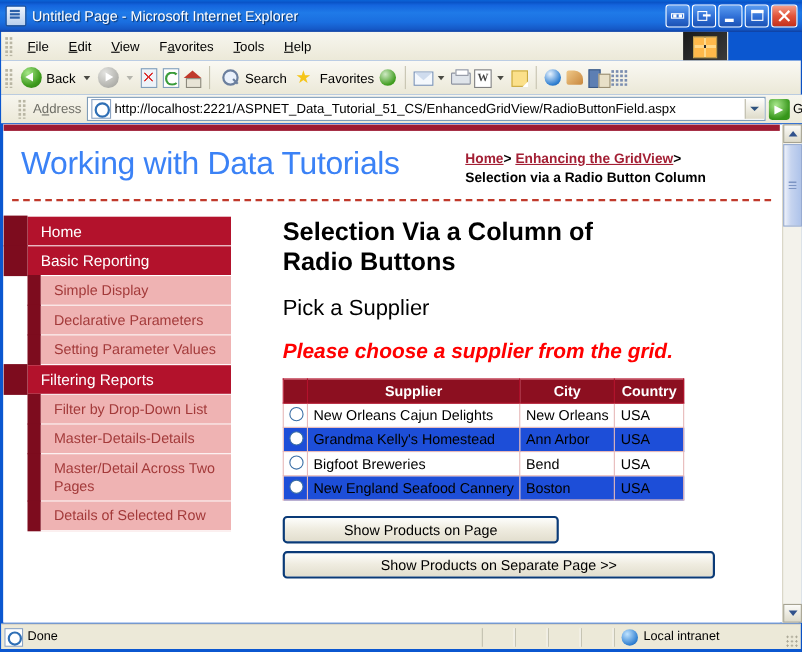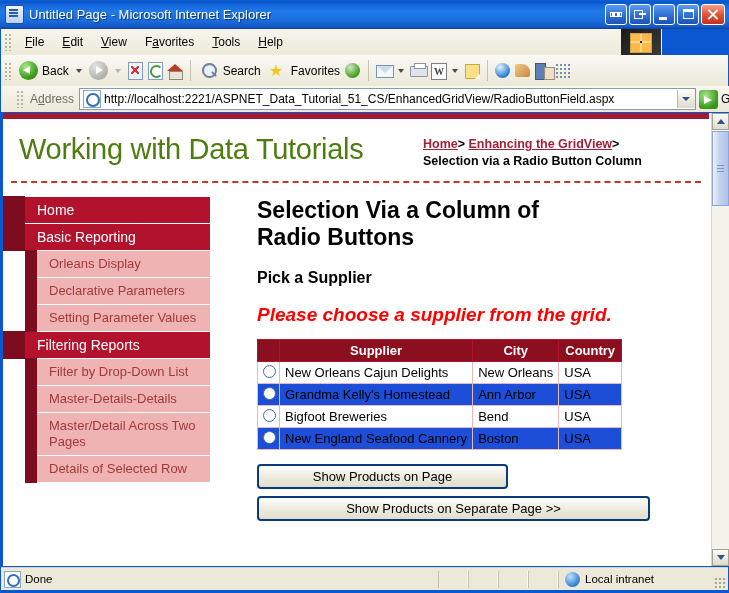--- a/index.html
+++ b/index.html
@@ -169,21 +169,21 @@
     background:#fff;overflow:hidden;
   }
   .page{position:absolute;left:0;top:0;width:706px;height:453px;background:#fff;overflow:hidden;}
   .topbar{height:6px;background:#9e1b33;}
   .hdr{
     height:62px;border-bottom:2px dashed #c0392b;
     display:flex;align-items:flex-start;position:relative;
     margin:0 8px;
   }
   .site-title{
-    font-size:29px;color:#4d7c0f;font-family:"Liberation Sans",sans-serif;
+    font-size:29px;color:#3b82f6;font-family:"Liberation Sans",sans-serif;
     margin-left:8px;margin-top:14px;white-space:nowrap;letter-spacing:-.3px;
   }
   .crumbs{
     position:absolute;left:412px;top:17px;width:282px;
     font-size:12.5px;font-weight:bold;line-height:17px;color:#000;
   }
   .crumbs a{color:#a31f34;text-decoration:underline;}
   .crumb-sep{color:#000;}
 
   .body-area{display:flex;margin-top:14px;}
@@ -203,21 +203,21 @@
     padding:5px 0 5px 12px;margin-left:34px;margin-right:11px;
     border-bottom:1px solid #fff;position:relative;
   }
   .nav-sub:before{
     content:"";position:absolute;left:-12px;top:-1px;width:12px;bottom:-1px;background:#7d0c1e;
   }
 
   
   .main{flex:1;padding-left:36px;padding-right:14px;}
   .h1{font-size:23px;font-weight:bold;color:#000;line-height:27px;margin:0 0 18px 0;max-width:350px;}
-  .h2{font-size:16px;font-weight:bold;color:#000;margin:0 0 16px 0;}
+  .h2{font-size:20px;font-weight:normal;color:#000;margin:0 0 16px 0;}
   .warn{
     font-size:19px;font-weight:bold;font-style:italic;color:#ff0000;
     line-height:24px;margin:0 0 12px 0;max-width:410px;
   }
 
   table.grid{border-collapse:collapse;font-size:13px;border:1px solid #b3122c;}
   table.grid th{
     background:#8c0f20;color:#fff;font-weight:bold;font-size:13px;
     padding:3px 6px;border:1px solid #b3122c;text-align:center;white-space:nowrap;
   }
@@ -426,21 +426,21 @@
           <a href="#">Enhancing the GridView</a><span class="crumb-sep">&gt;</span>
           <div>Selection via a Radio Button Column</div>
         </div>
       </div>
 
       <div class="body-area">
 
         <div class="sidebar">
           <div class="nav-head">Home</div>
           <div class="nav-head">Basic Reporting</div>
-          <div class="nav-sub">Orleans Display</div>
+          <div class="nav-sub">Simple Display</div>
           <div class="nav-sub">Declarative Parameters</div>
           <div class="nav-sub">Setting Parameter Values</div>
           <div class="nav-head">Filtering Reports</div>
           <div class="nav-sub">Filter by Drop-Down List</div>
           <div class="nav-sub">Master-Details-Details</div>
           <div class="nav-sub">Master/Detail Across Two Pages</div>
           <div class="nav-sub">Details of Selected Row</div>
         </div>
 
         <div class="main">

